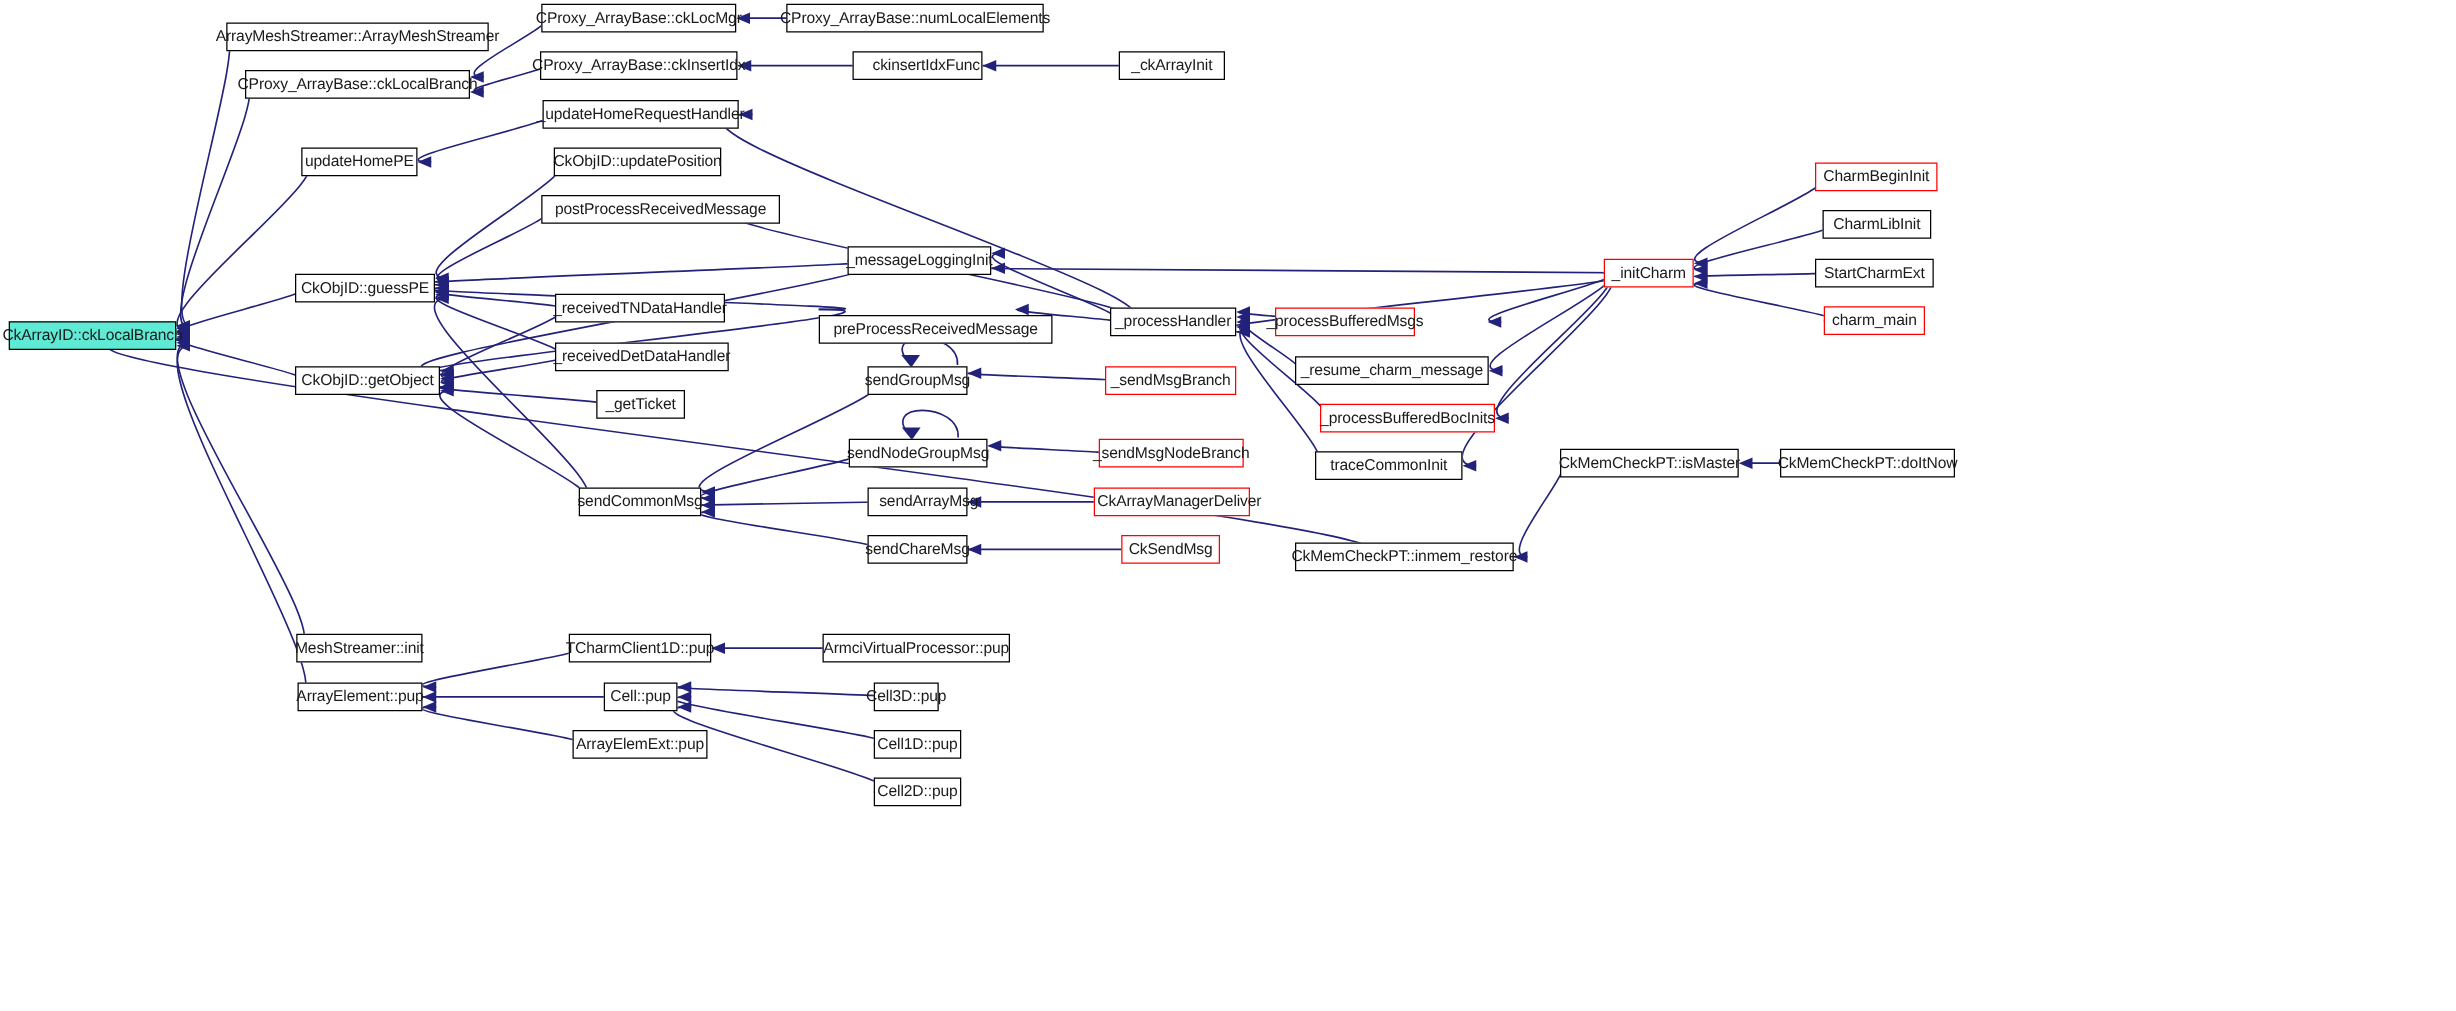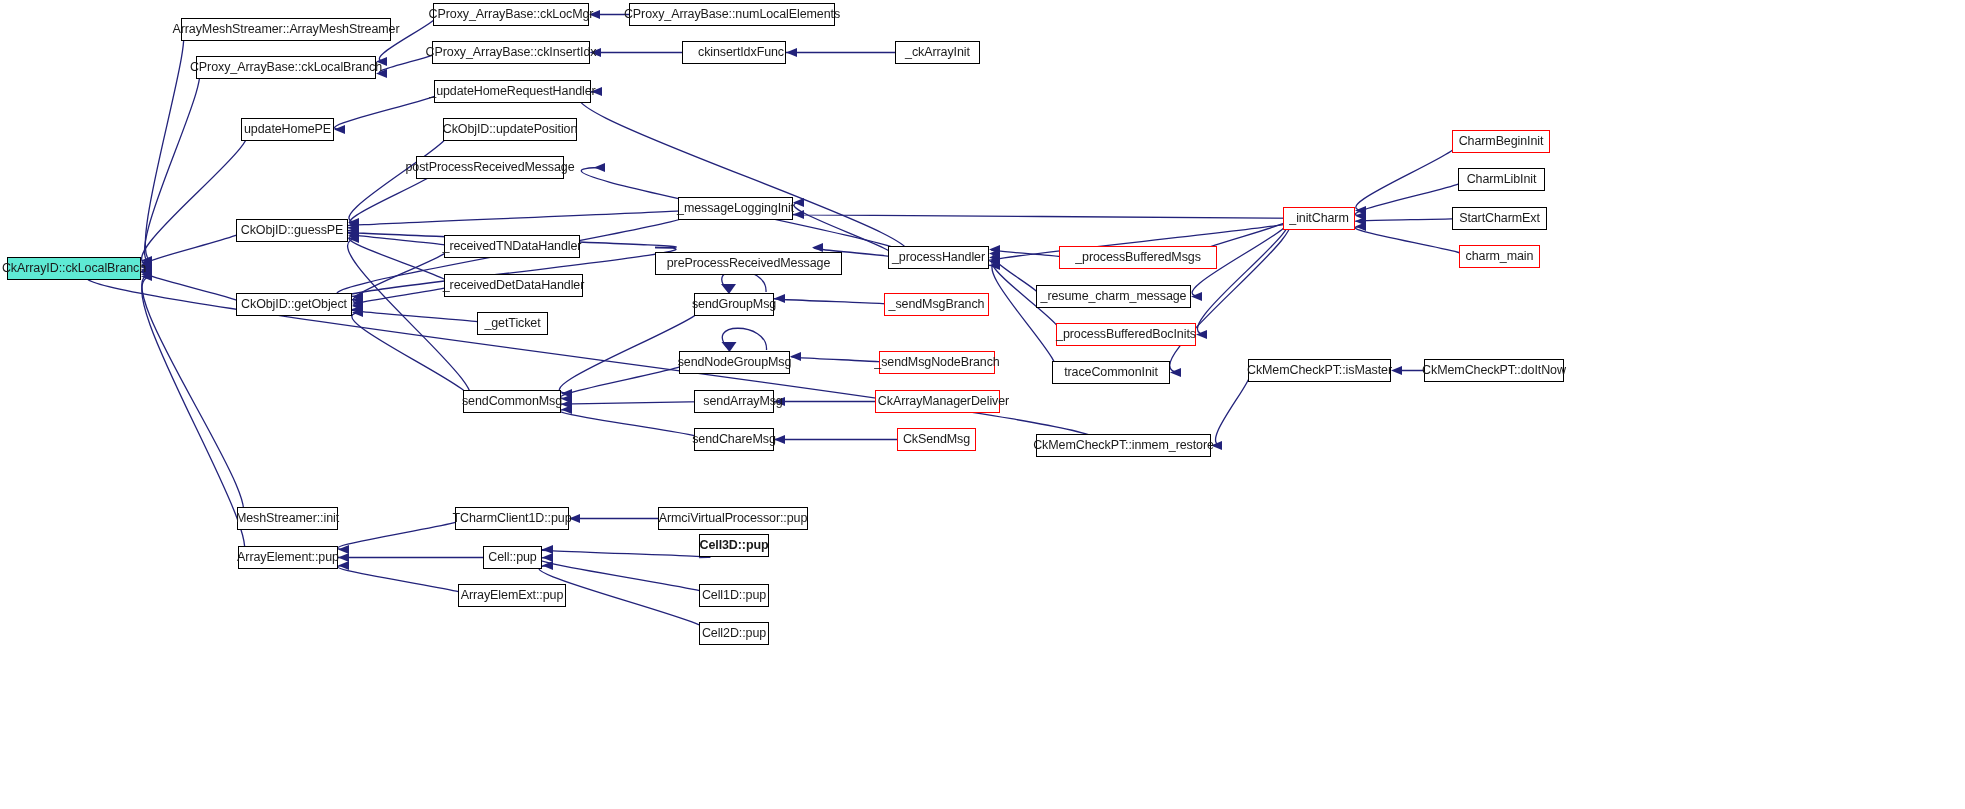--- a/index.html
+++ b/index.html
@@ -186,30 +186,30 @@
       <div class="node" style="left: 181px; top: 18px; width: 210px;">ArrayMeshStreamer::ArrayMeshStreamer</div>
       <div class="node" style="left: 196px; top: 56px; width: 180px;">CProxy_ArrayBase::ckLocalBranch</div>
       <div class="node" style="left: 433px; top: 3px; width: 156px;">CProxy_ArrayBase::ckLocMgr</div>
       <div class="node" style="left: 629px; top: 3px; width: 206px;">CProxy_ArrayBase::numLocalElements</div>
       <div class="node" style="left: 432px; top: 41px; width: 158px;">CProxy_ArrayBase::ckInsertIdx</div>
       <div class="node" style="left: 682px; top: 41px; width: 104px; padding-left: 20px;">ckinsertIdxFunc</div>
       <div class="node" style="left: 895px; top: 41px; width: 85px;">_ckArrayInit</div>
       <div class="node" style="left: 434px; top: 80px; width: 157px;">_updateHomeRequestHandler</div>
       <div class="node" style="left: 241px; top: 118px; width: 93px;">updateHomePE</div>
       <div class="node" style="left: 443px; top: 118px; width: 134px;">CkObjID::updatePosition</div>
-      <div class="node" style="left: 416px; top: 156px; width: 148px;">postProcessReceivedMessage</div>
+      <div class="node" style="left: 433px; top: 156px; width: 191px;">postProcessReceivedMessage</div>
       <div class="node" style="left: 236px; top: 219px; width: 112px;">CkObjID::guessPE</div>
       <div class="node" style="left: 678px; top: 197px; width: 115px;">_messageLoggingInit</div>
       <div class="node" style="left: 655px; top: 252px; width: 187px;">preProcessReceivedMessage</div>
       <div class="node" style="left: 444px; top: 235px; width: 136px;">_receivedTNDataHandler</div>
       <div class="node" style="left: 444px; top: 274px; width: 139px;">_receivedDetDataHandler</div>
       <div class="node" style="left: 236px; top: 293px; width: 116px;">CkObjID::getObject</div>
       <div class="node" style="left: 477px; top: 312px; width: 71px;">_getTicket</div>
       <div class="node" style="left: 888px; top: 246px; width: 101px;">_processHandler</div>
-      <div class="node red" style="left: 1059px; top: 246px; width: 158px;">_processBufferedMsgs</div>
+      <div class="node red" style="left: 1020px; top: 246px; width: 112px;">_processBufferedMsgs</div>
       <div class="node" style="left: 1036px; top: 285px; width: 155px;">_resume_charm_message</div>
       <div class="node red" style="left: 1056px; top: 323px; width: 140px;">_processBufferedBocInits</div>
       <div class="node" style="left: 1052px; top: 361px; width: 118px;">traceCommonInit</div>
       <div class="node" style="left: 694px; top: 293px; width: 80px;">sendGroupMsg</div>
       <div class="node red" style="left: 884px; top: 293px; width: 105px;">_sendMsgBranch</div>
       <div class="node" style="left: 679px; top: 351px; width: 111px;">sendNodeGroupMsg</div>
       <div class="node red" style="left: 879px; top: 351px; width: 116px;">_sendMsgNodeBranch</div>
       <div class="node" style="left: 463px; top: 390px; width: 98px;">sendCommonMsg</div>
       <div class="node" style="left: 694px; top: 390px; width: 80px; padding-left: 24px;">sendArrayMsg</div>
       <div class="node red" style="left: 875px; top: 390px; width: 125px; padding-left: 18px;">CkArrayManagerDeliver</div>
@@ -221,18 +221,18 @@
       <div class="node red" style="left: 1283px; top: 207px; width: 72px;">_initCharm</div>
       <div class="node red" style="left: 1452px; top: 130px; width: 98px;">CharmBeginInit</div>
       <div class="node" style="left: 1458px; top: 168px; width: 87px;">CharmLibInit</div>
       <div class="node" style="left: 1452px; top: 207px; width: 95px;">StartCharmExt</div>
       <div class="node red" style="left: 1459px; top: 245px; width: 81px;">charm_main</div>
       <div class="node" style="left: 237px; top: 507px; width: 101px;">MeshStreamer::init</div>
       <div class="node" style="left: 238px; top: 546px; width: 100px;">ArrayElement::pup</div>
       <div class="node" style="left: 455px; top: 507px; width: 114px;">TCharmClient1D::pup</div>
       <div class="node" style="left: 658px; top: 507px; width: 150px;">ArmciVirtualProcessor::pup</div>
       <div class="node" style="left: 483px; top: 546px; width: 59px;">Cell::pup</div>
-      <div class="node" style="left: 699px; top: 534px; width: 70px; font-weight: bold;">Cell3D::pup</div>
+      <div class="node" style="left: 699px; top: 546px; width: 52px;">Cell3D::pup</div>
       <div class="node" style="left: 458px; top: 584px; width: 108px;">ArrayElemExt::pup</div>
       <div class="node" style="left: 699px; top: 584px; width: 70px;">Cell1D::pup</div>
       <div class="node" style="left: 699px; top: 622px; width: 70px;">Cell2D::pup</div>
     </div>
 </div>
 
 </body></html>

